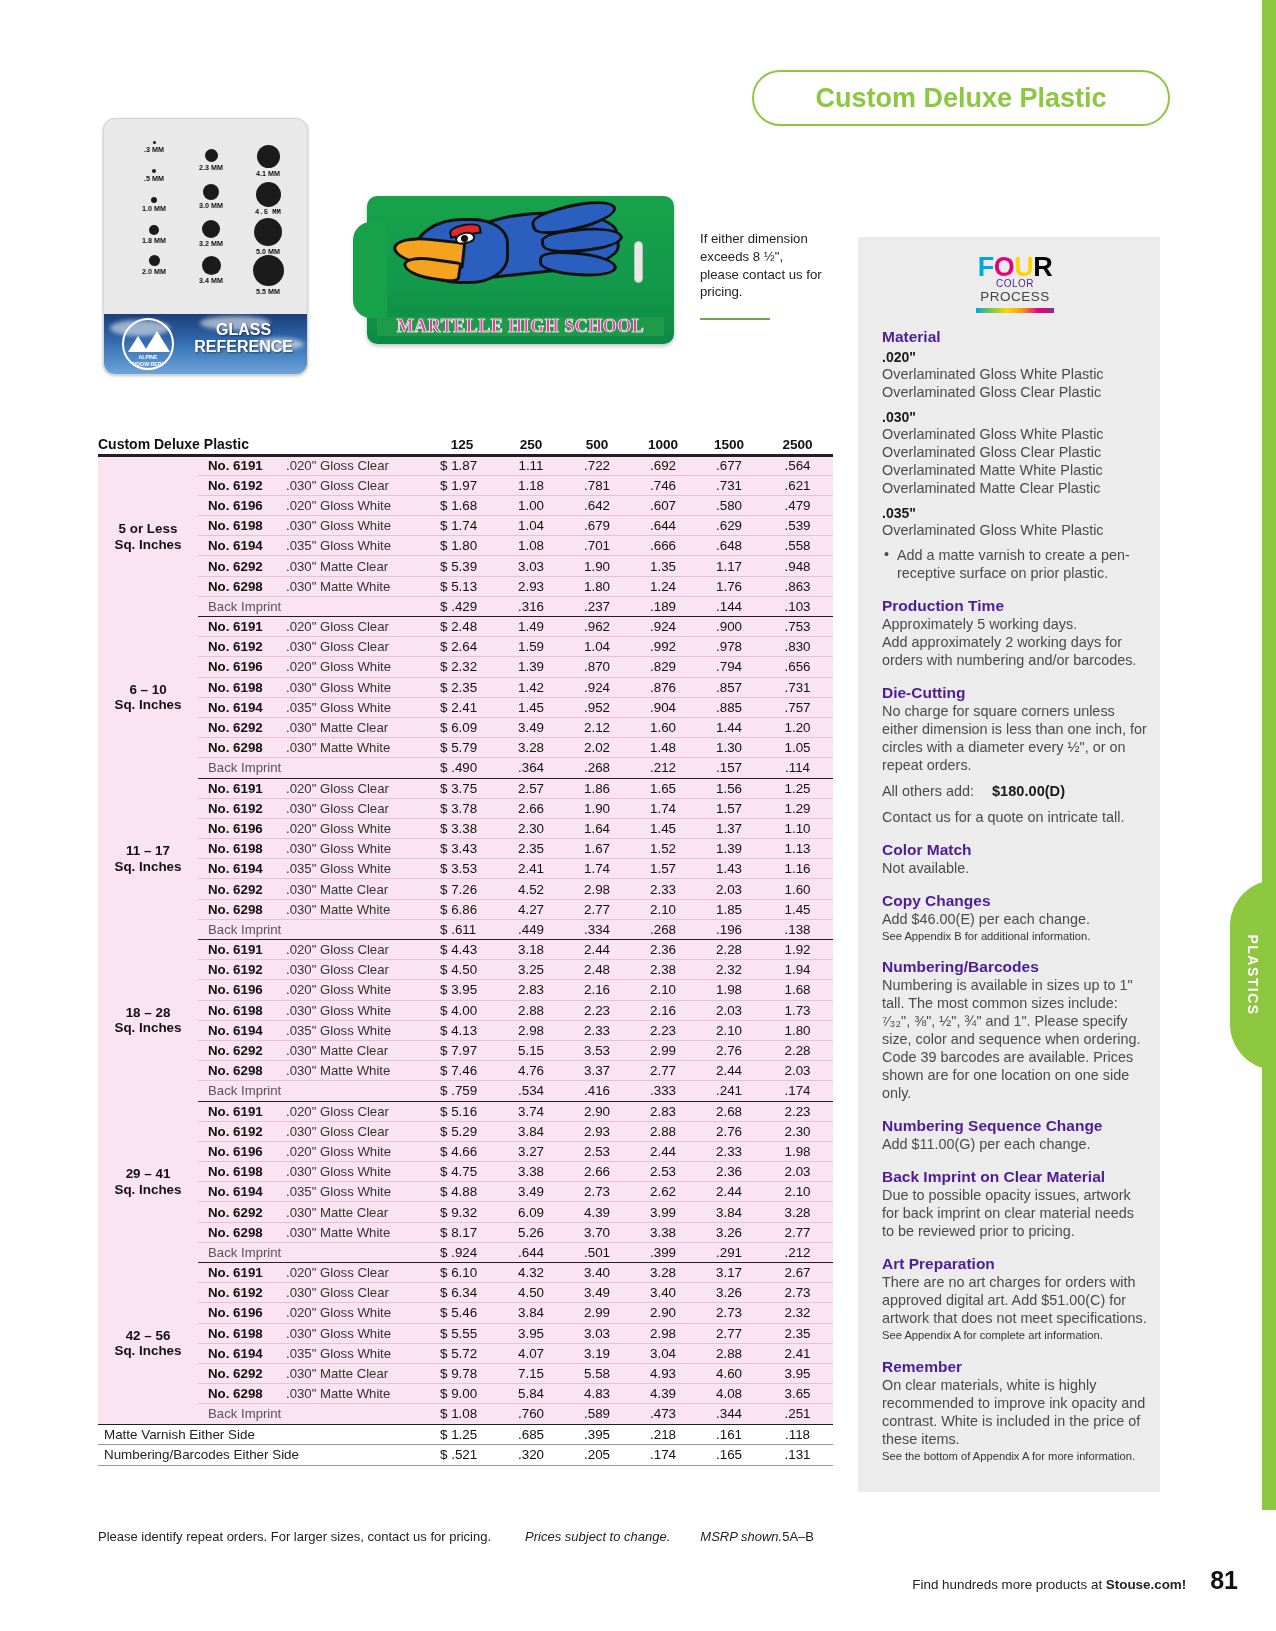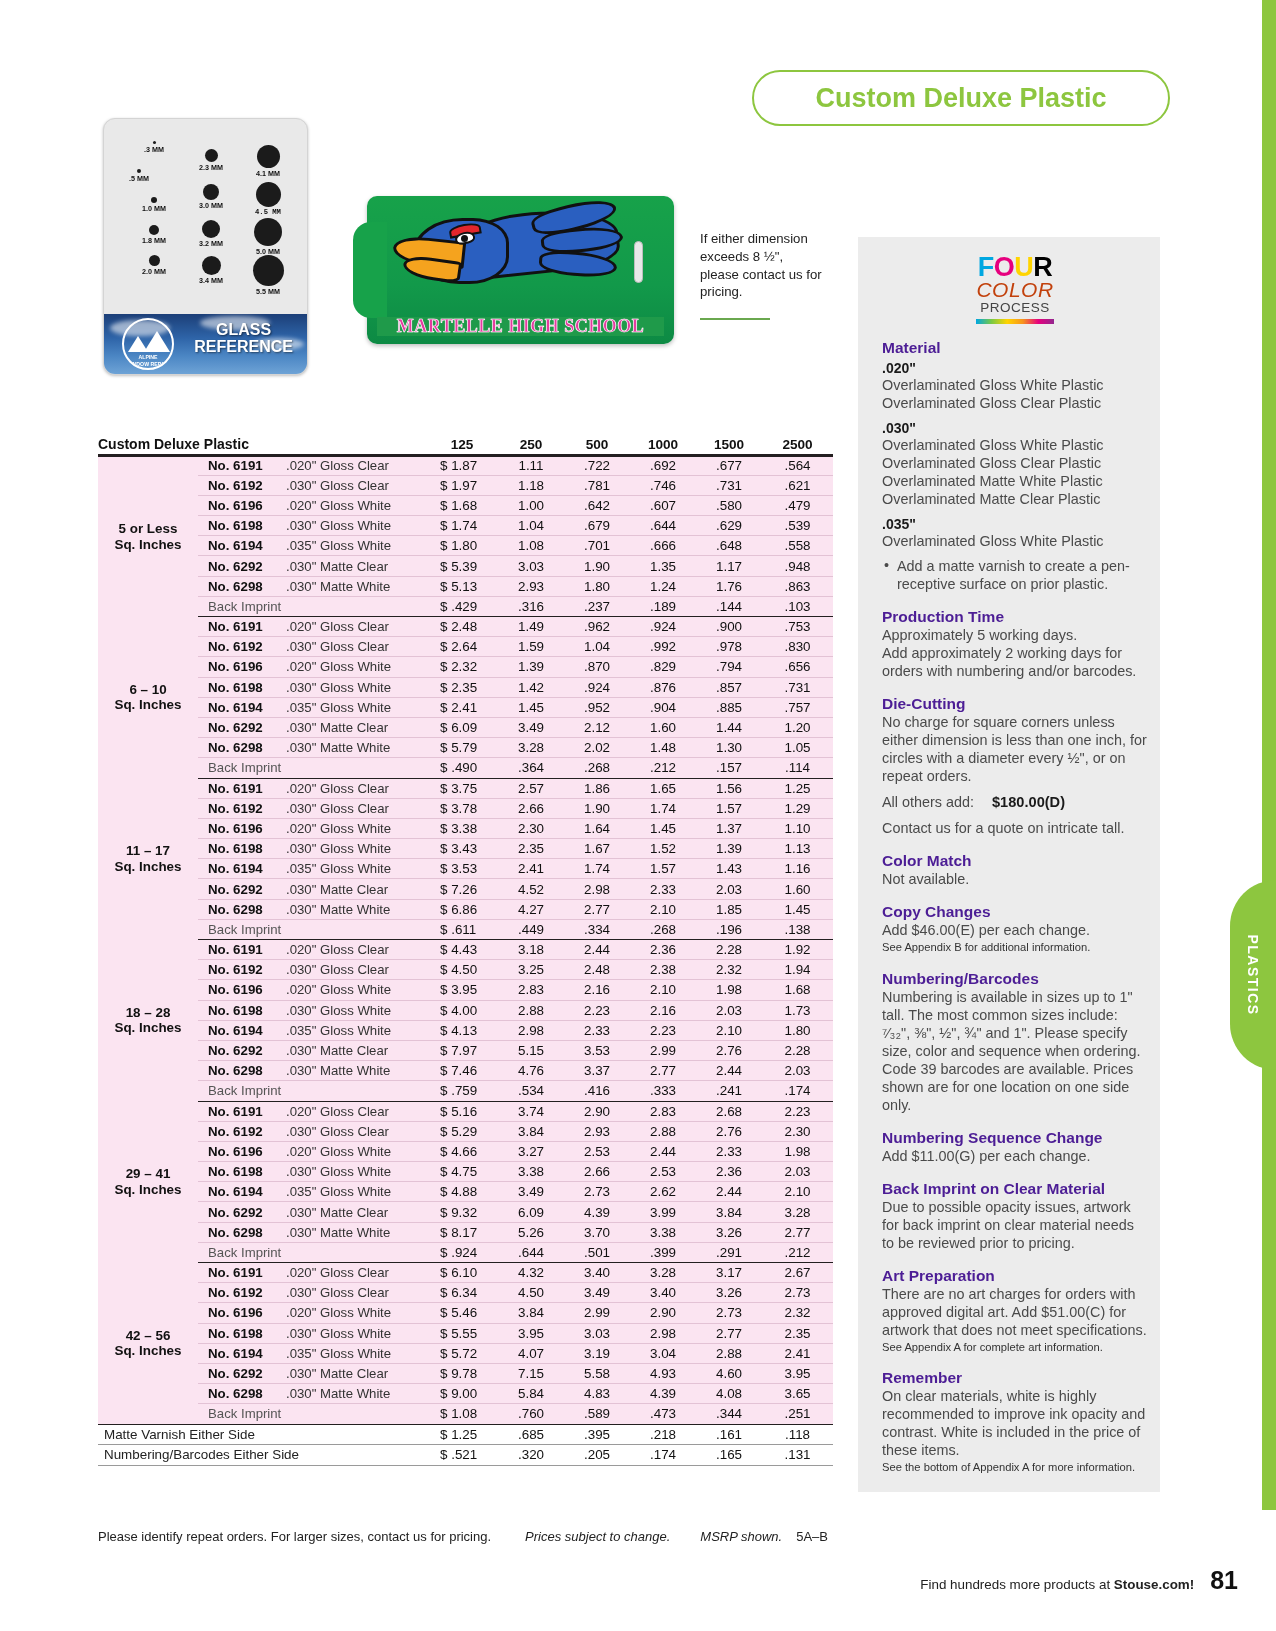--- a/index.html
+++ b/index.html
@@ -122,21 +122,21 @@
   .spec-panel {
     position:absolute; left:858px; top:237px; width:302px; height:1255px;
     background:#ececec;
   }
   .spec-inner { padding: 0 12px 0 24px; }
   .fcp { width:100%; display:flex; flex-direction:column; align-items:center;
          padding-top:18px; }
   .fcp-four { font-size:27px; font-weight:bold; letter-spacing:-.5px; line-height:.9; }
   .fcp-four b:nth-child(1){color:#00a7e1;} .fcp-four b:nth-child(2){color:#e6007e;}
   .fcp-four b:nth-child(3){color:#ffd400;} .fcp-four b:nth-child(4){color:#000;}
-  .fcp-color { font-size:21px; color:#c2410c; letter-spacing:.5px; line-height:1.05;font-style:italic; }
+  .fcp-color { font-size:10px; color:#4c1d95; letter-spacing:.5px; line-height:1.05; }
   .fcp-proc  { font-size:13.5px; color:#444; letter-spacing:.5px; line-height:1.1; }
   .fcp-bar { width:78px; height:5px; margin-top:3px;
     background: linear-gradient(90deg,#00a7e1,#7ac943,#ffd400,#f7941e,#e6007e,#92278f); }
 
   .sp-h { font-size:15.5px; font-weight:bold; color:#4c1d95; margin-top:15px; }
   .sp-sub { font-size:14px; font-weight:bold; color:#1a1a1a; margin-top:8px; }
   .sp-p { font-size:14.4px; color:#4a4a4a; line-height:1.25; }
   .sp-small { font-size:11.2px; color:#333; line-height:1.2; margin-top:2px; }
   .sp-li { font-size:14.4px; color:#4a4a4a; line-height:1.25; padding-left:15px;
            position:relative; margin-top:7px; }
@@ -169,26 +169,26 @@
   tr.footrow td.val.first { text-align:left; padding-left:14px; }
   tr.foottop td { border-top:1.6px solid #231f20; }
 
   .note-line {
     position:absolute; left:98px; top:1529px; width:735px;
     font-size:13px; color:#222; display:flex; align-items:center;
   }
   .note-line .a { flex:0 0 auto; }
   .note-line .b { font-style:italic; margin-left:34px; }
   .note-line .c { font-style:italic; margin-left:30px; }
-  .note-line .d { margin-left:14px; }
+  .note-line .d { margin-left:0; }
 
   
   .footer {
     position:absolute; right:38px; bottom:36px;
-    display:flex; align-items:baseline; gap:16px;
+    display:flex; align-items:baseline; gap:24px;
   }
   .footer .ftxt { font-size:13.4px; color:#222; }
   .footer .ftxt b { font-weight:bold; }
   .footer .pg { font-size:25px; font-weight:bold; color:#111; }
 </style>
 </head>
 <body>
 
 <div class="page">
 
@@ -201,21 +201,21 @@
     <span>Custom Deluxe Plastic</span>
   </div>
 
   <div class="glass-card">
     <div class="dots-area">
 
       <div class="dot-item" style="left:22px; top:22px; width:56px;">
         <div class="dot" style="width:3px;height:3px;"></div>
         <div class="dot-lbl">.3 MM</div>
       </div>
-      <div class="dot-item" style="left:7px; top:50px; width:56px;">
+      <div class="dot-item" style="left:22px; top:50px; width:56px;">
         <div class="dot" style="width:4px;height:4px;"></div>
         <div class="dot-lbl">.5 MM</div>
       </div>
       <div class="dot-item" style="left:22px; top:78px; width:56px;">
         <div class="dot" style="width:6px;height:6px;"></div>
         <div class="dot-lbl">1.0 MM</div>
       </div>
       <div class="dot-item" style="left:22px; top:106px; width:56px;">
         <div class="dot" style="width:10px;height:10px;"></div>
         <div class="dot-lbl">1.8 MM</div>

